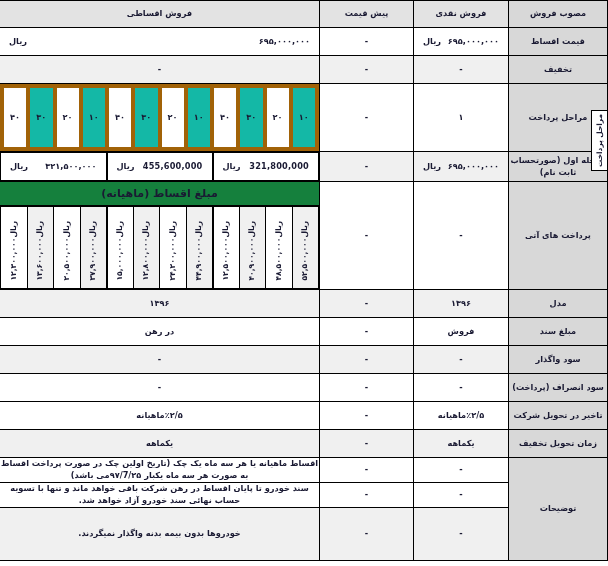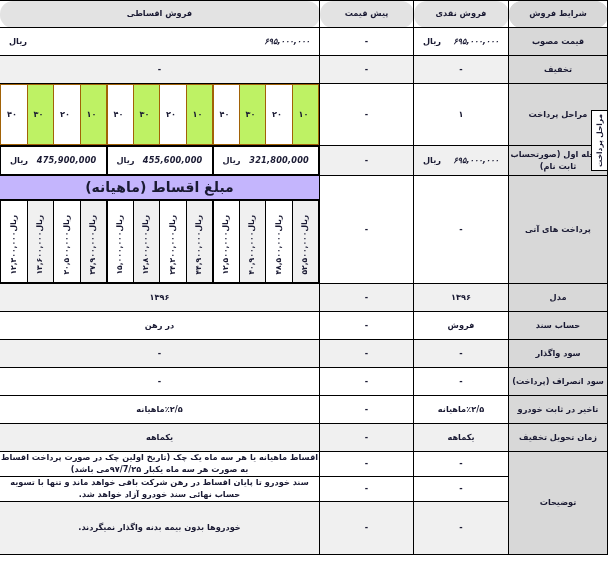--- a/index.html
+++ b/index.html
@@ -31,60 +31,60 @@
     font-size:8.2px;
     font-weight:bold;
     color:#1a1a33;
     line-height:1.45;
   }
   .c-label{ width:99px; background:#d8d8d8; }
   .c-cash { width:95px; }
   .c-pre  { width:94px; }
   .c-inst { width:320px; }
 
-  .hdr td{ background:#e3e3e3; height:26px; font-size:8.6px;border-radius:13px; }
+  .hdr td{ background:#e3e3e3; height:26px; font-size:8.6px; }
 
   .shadeA{ background:#f0f0f0; }
   .shadeW{ background:#ffffff; }
   .lbl{ background:#d8d8d8 !important; }
 
   .rowtall{ height:27px; }
 
   
   .money{
     display:flex;
     flex-direction:row;
     align-items:center;
     justify-content:space-between;
     padding:0 9px;
     height:100%;
     box-sizing:border-box;
     direction:rtl;
   }
-  .money .num{ letter-spacing:.2px;font-style:italic; }
+  .money .num{ letter-spacing:.2px; }
   .money .unit{ }
 
   
   table.sub{
     width:100%;
     border-collapse:collapse;
     table-layout:fixed;
     direction:rtl;
   }
   table.sub td{
-    border:1px solid #a16207;
+    border:4px solid #a16207;
     text-align:center;
     vertical-align:middle;
     font-size:8.2px;
     font-weight:bold;
     padding:16px;
   }
   table.sub td.g1{ border-left-width:2px; }
   .stage-row td{ height:27px; }
-  .stage-row td.alt{ background:#bef264;text-align:right; }
+  .stage-row td.alt{ background:#14b8a6;text-align:right; }
 
   
   table.sub3{
     width:100%;
     border-collapse:collapse;
     table-layout:fixed;
     direction:rtl;
   }
   table.sub3 td{
     border:1px solid #000000;
@@ -96,23 +96,23 @@
   }
   table.sub3 td:last-child{ border-left-width:1px; }
 
   
   .instwrap{ width:100%; }
   .inst-title{
     border-bottom:1px solid #000;
     height:23px;
     line-height:23px;
     text-align:center;
-    font-size:14px;
-    font-weight:bold;
-    background:#c4b5fd;
+    font-size:11px;
+    font-weight:bold;
+    background:#15803d;
   }
   table.sub12v{
     width:100%;
     border-collapse:collapse;
     table-layout:fixed;
     direction:rtl;
   }
   table.sub12v td{
     border:1px solid #000000;
     padding:0;
@@ -161,28 +161,28 @@
 <table class="main">
   <colgroup>
     <col class="c-label">
         <col class="c-cash">
         <col class="c-pre">
         <col class="c-inst">
   </colgroup>
   <tbody>
 
     <tr class="hdr">
-      <td class="lbl">شرایط فروش</td>
+      <td class="lbl">مصوب فروش</td>
       <td>فروش نقدی</td>
       <td>پیش قیمت</td>
       <td>فروش اقساطی</td>
     </tr>
 
     <tr class="shadeW">
-      <td class="lbl rowtall">قیمت مصوب</td>
+      <td class="lbl rowtall">قیمت اقساط</td>
       <td class="rowtall">
         <div class="money">
           <span class="num">۶۹۵,۰۰۰,۰۰۰</span>
           <span class="unit">ریال</span>
         </div>
       </td>
       <td class="rowtall dash">-</td>
       <td class="rowtall">
         <div class="money">
           <span class="num">۶۹۵,۰۰۰,۰۰۰</span>
@@ -244,21 +244,21 @@
                     </div>
                   </td>
                   <td class="shadeW">
                     <div class="money">
                       <span class="num">455,600,000</span>
                       <span class="unit">ریال</span>
                     </div>
                   </td>
                   <td class="shadeW">
                     <div class="money">
-                      <span class="num">475,900,000</span>
+                      <span class="num">۳۲۱,۵۰۰,۰۰۰</span>
                       <span class="unit">ریال</span>
                     </div>
                   </td>
                 </tr>
         </tbody>
             </table>
       </td>
     </tr>
 
     <tr>
@@ -291,42 +291,42 @@
     </tr>
 
     <tr class="shadeA">
       <td class="lbl rowtall">مدل</td>
       <td class="rowtall shadeA">۱۳۹۶</td>
       <td class="rowtall shadeA dash">-</td>
       <td class="rowtall shadeA">۱۳۹۶</td>
     </tr>
 
     <tr class="shadeW">
-      <td class="lbl rowtall">حساب سند</td>
+      <td class="lbl rowtall">مبلغ سند</td>
       <td class="rowtall shadeW">فروش</td>
       <td class="rowtall shadeW dash">-</td>
       <td class="rowtall shadeW">در رهن</td>
     </tr>
 
     <tr class="shadeA">
       <td class="lbl rowtall">سود واگذار</td>
       <td class="rowtall shadeA dash">-</td>
       <td class="rowtall shadeA dash">-</td>
       <td class="rowtall shadeA dash">-</td>
     </tr>
 
     <tr class="shadeW">
       <td class="lbl rowtall">سود انصراف (پرداخت)</td>
       <td class="rowtall shadeW dash">-</td>
       <td class="rowtall shadeW dash">-</td>
       <td class="rowtall shadeW dash">-</td>
     </tr>
 
     <tr class="shadeW">
-      <td class="lbl rowtall">تاخیر در ثابت خودرو</td>
+      <td class="lbl rowtall">تاخیر در تحویل شرکت</td>
       <td class="rowtall shadeW">٪۲/۵ماهیانه</td>
       <td class="rowtall shadeW dash">-</td>
       <td class="rowtall shadeW">٪۲/۵ماهیانه</td>
     </tr>
 
     <tr class="shadeA">
       <td class="lbl rowtall">زمان تحویل تخفیف</td>
       <td class="rowtall shadeA">یکماهه</td>
       <td class="rowtall shadeA dash">-</td>
       <td class="rowtall shadeA">یکماهه</td>

